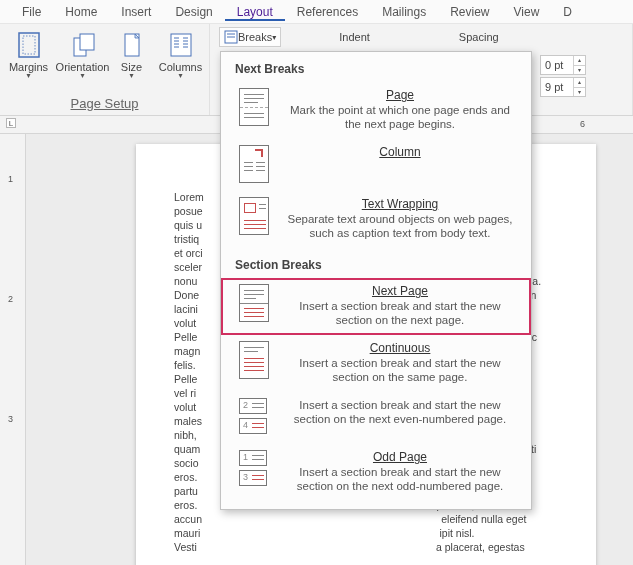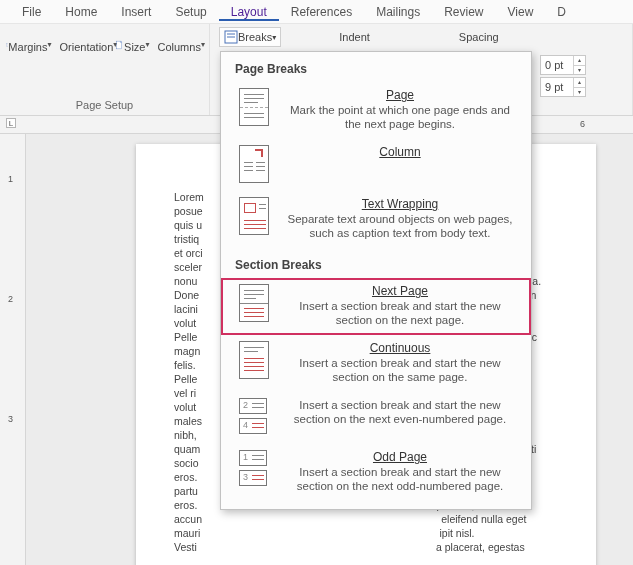--- a/index.html
+++ b/index.html
@@ -52,30 +52,30 @@
   }
   .group-buttons {
     display: flex;
     gap: 4px;
     flex: 1;
     align-items: flex-start;
     padding-top: 4px;
   }
   .bigbtn {
     display: flex;
-    flex-direction: row;
+    flex-direction: column;
     align-items: center;
     width: 50px;
     padding: 2px 2px;
     cursor: pointer;
   }
   .bigbtn .bicon { width: 30px; height: 26px; }
   .bigbtn .blabel { font-size: 11px; color: #444; text-align: center; margin-top: 3px; }
   .bigbtn .chev { font-size: 8px; color: #555; line-height: 6px; }
-  .group-caption { font-size: 11px; color: #666; padding-bottom: 2px; }
+  .group-caption { font-size: 13px; color: #666; padding-bottom: 2px; text-decoration: underline; }
 
   .smallrow {
     display: flex;
     align-items: center;
     height: 22px;
     padding: 0 3px;
     gap: 4px;
   }
   .smallbtn {
     display: flex; align-items: center; gap: 0;
@@ -205,21 +205,21 @@
   .lnr{position:absolute;background:#c84e4e;height:1px;}
   .corner{position:absolute;width:8px;height:8px;border-top:2px solid #c84e4e;border-right:2px solid #c84e4e;}
 </style>
 </head>
 <body>
 
 <div class="tabs">
   <div class="tab">File</div>
   <div class="tab">Home</div>
   <div class="tab">Insert</div>
-  <div class="tab">Setup</div>
+  <div class="tab">Design</div>
   <div class="tab active">Layout</div>
   <div class="tab">References</div>
   <div class="tab">Mailings</div>
   <div class="tab">Review</div>
   <div class="tab">View</div>
   <div class="tab">D</div>
 </div>
 
 <div class="ribbon">
   <div class="group" style="width:210px;">
@@ -338,21 +338,21 @@
     <div class="docline">eros.                                                                                  gna eros,</div>
     <div class="docline">partu                                                                                  c ligula. Aliquam at</div>
     <div class="docline">eros.                                                                                  porttitor, diam urna</div>
     <div class="docline">accun                                                                                  eleifend nulla eget</div>
     <div class="docline">mauri                                                                                  ipit nisl.</div>
     <div class="docline">Vesti                                                                                  a placerat, egestas</div>
   </div>
 </div>
 
 <div class="panel">
-  <div class="panel-section-title">Page Breaks</div>
+  <div class="panel-section-title">Next Breaks</div>
 
   <div class="panel-item">
     <div class="picon">
       <div class="ln" style="top:5px;left:4px;width:20px;"></div>
       <div class="ln" style="top:9px;left:4px;width:20px;"></div>
       <div class="ln" style="top:13px;left:4px;width:14px;"></div>
       <div style="position:absolute;top:18px;left:0;right:0;border-top:1px dashed #aaa;"></div>
       <div class="ln" style="top:24px;left:4px;width:20px;"></div>
       <div class="ln" style="top:28px;left:4px;width:20px;"></div>
     </div>

